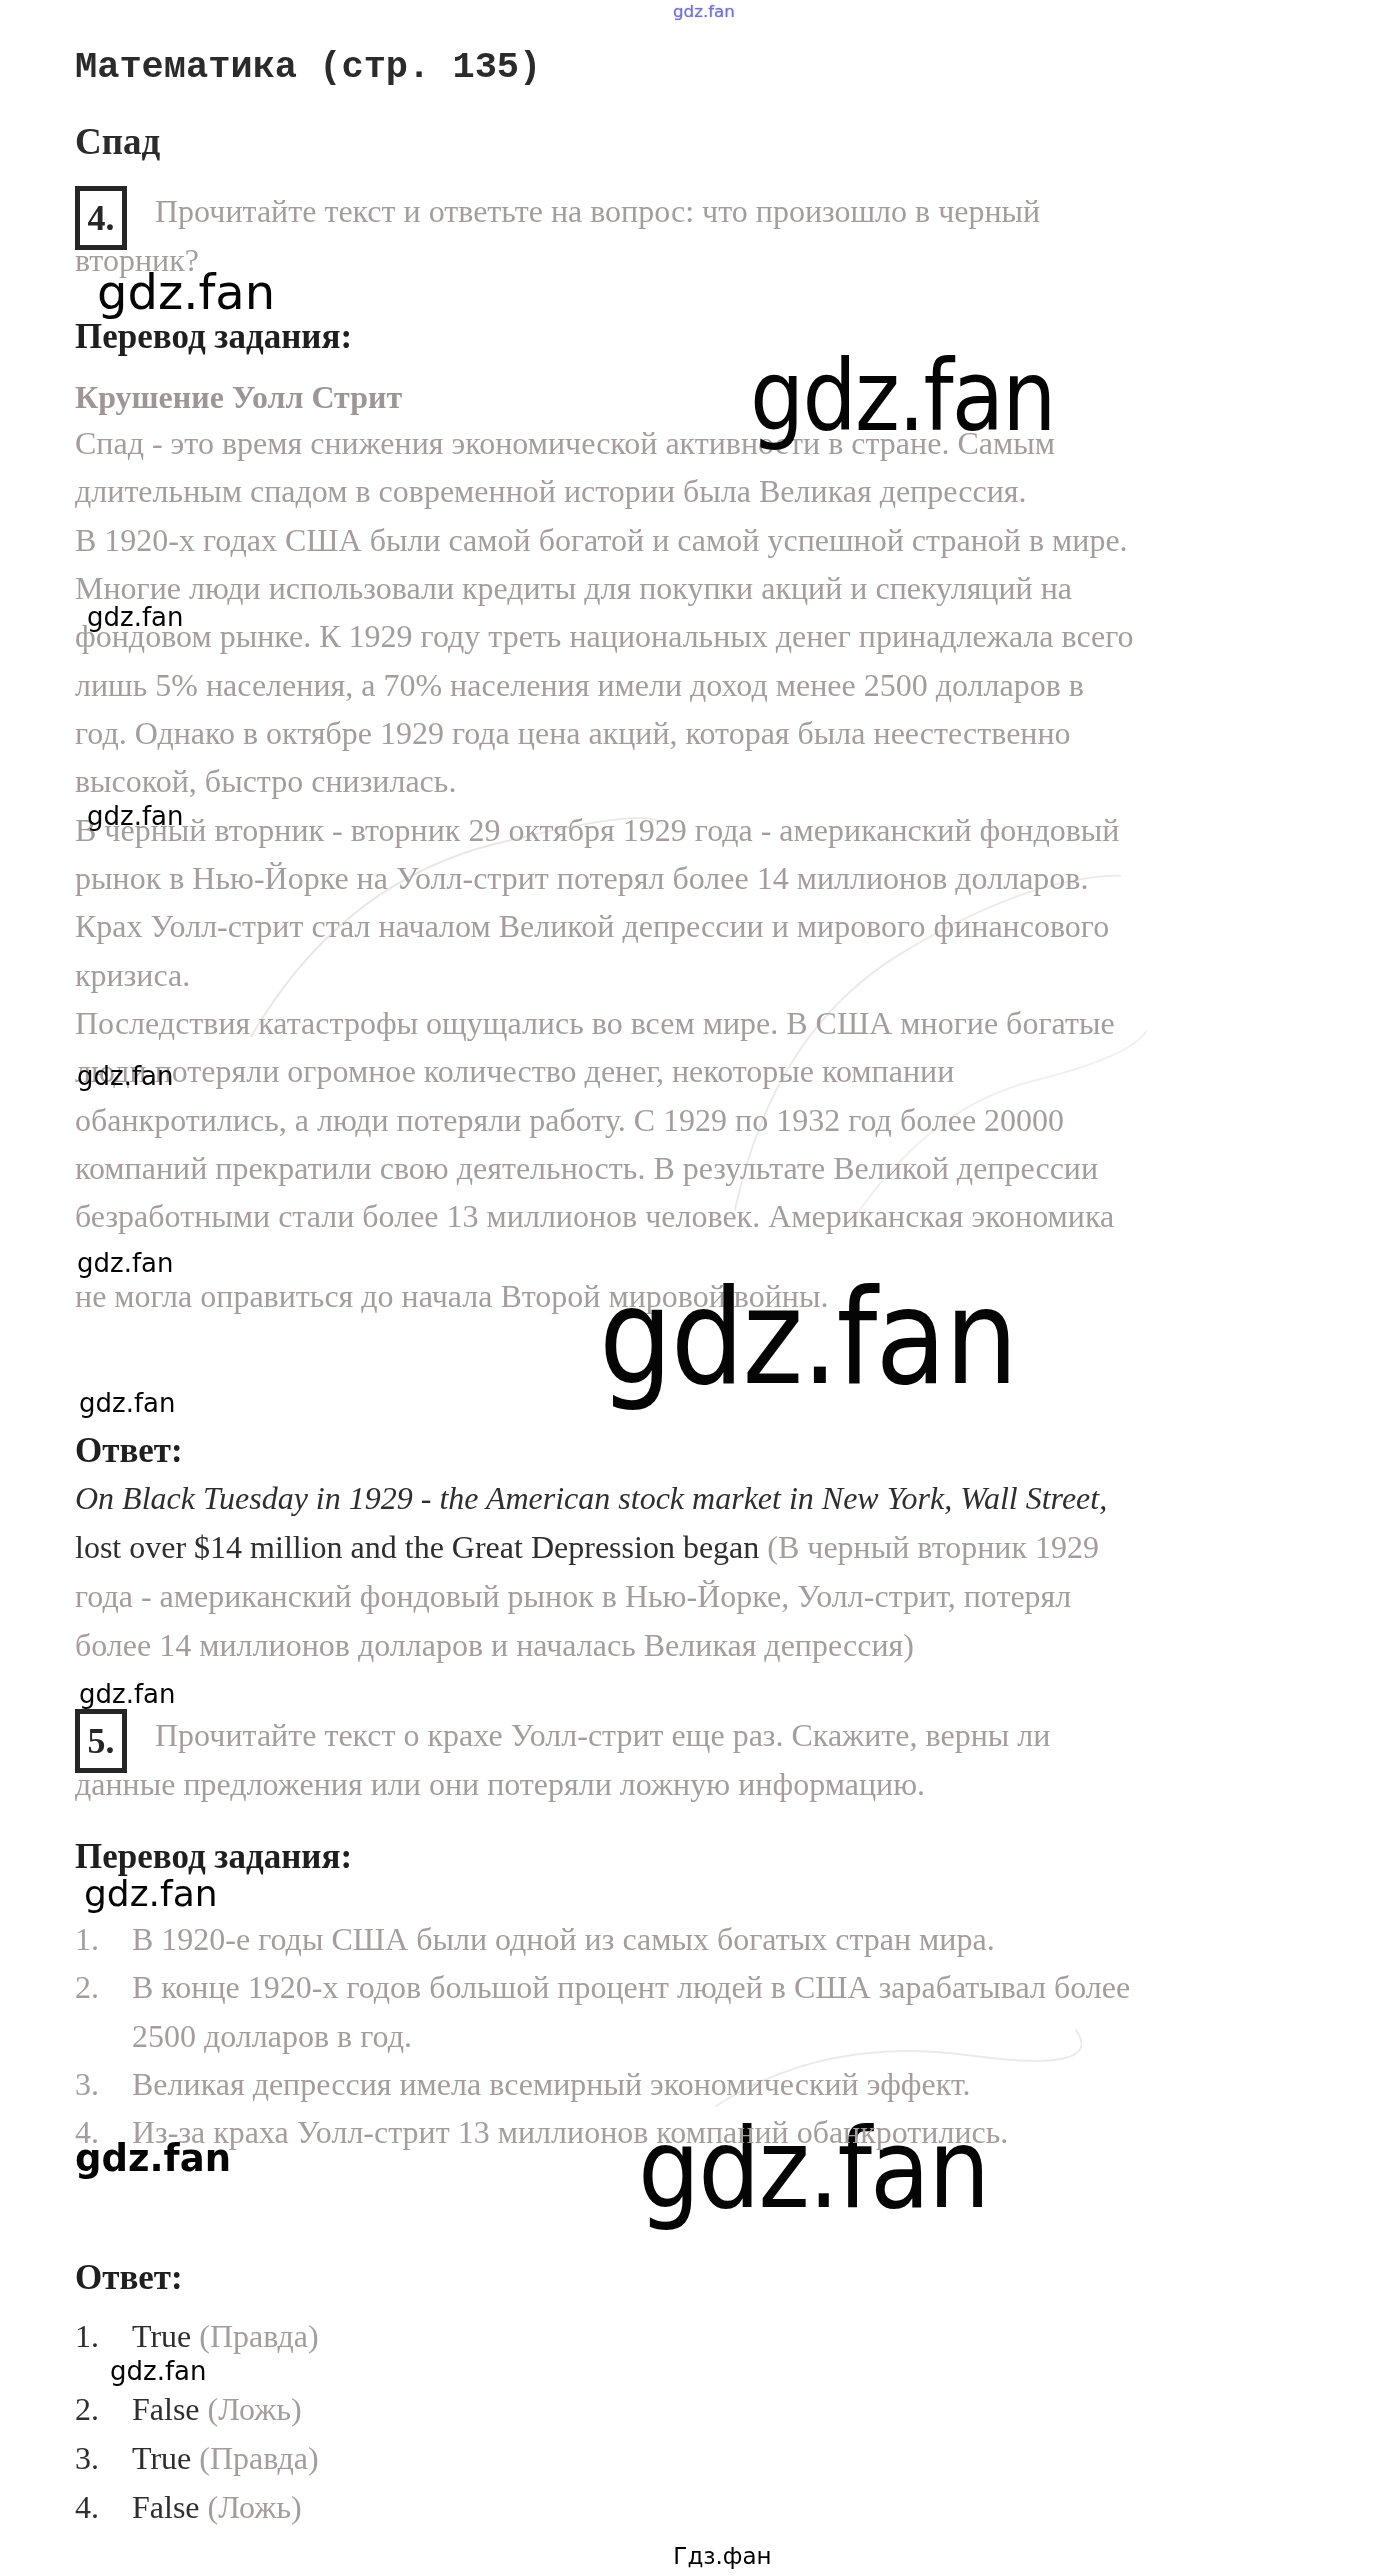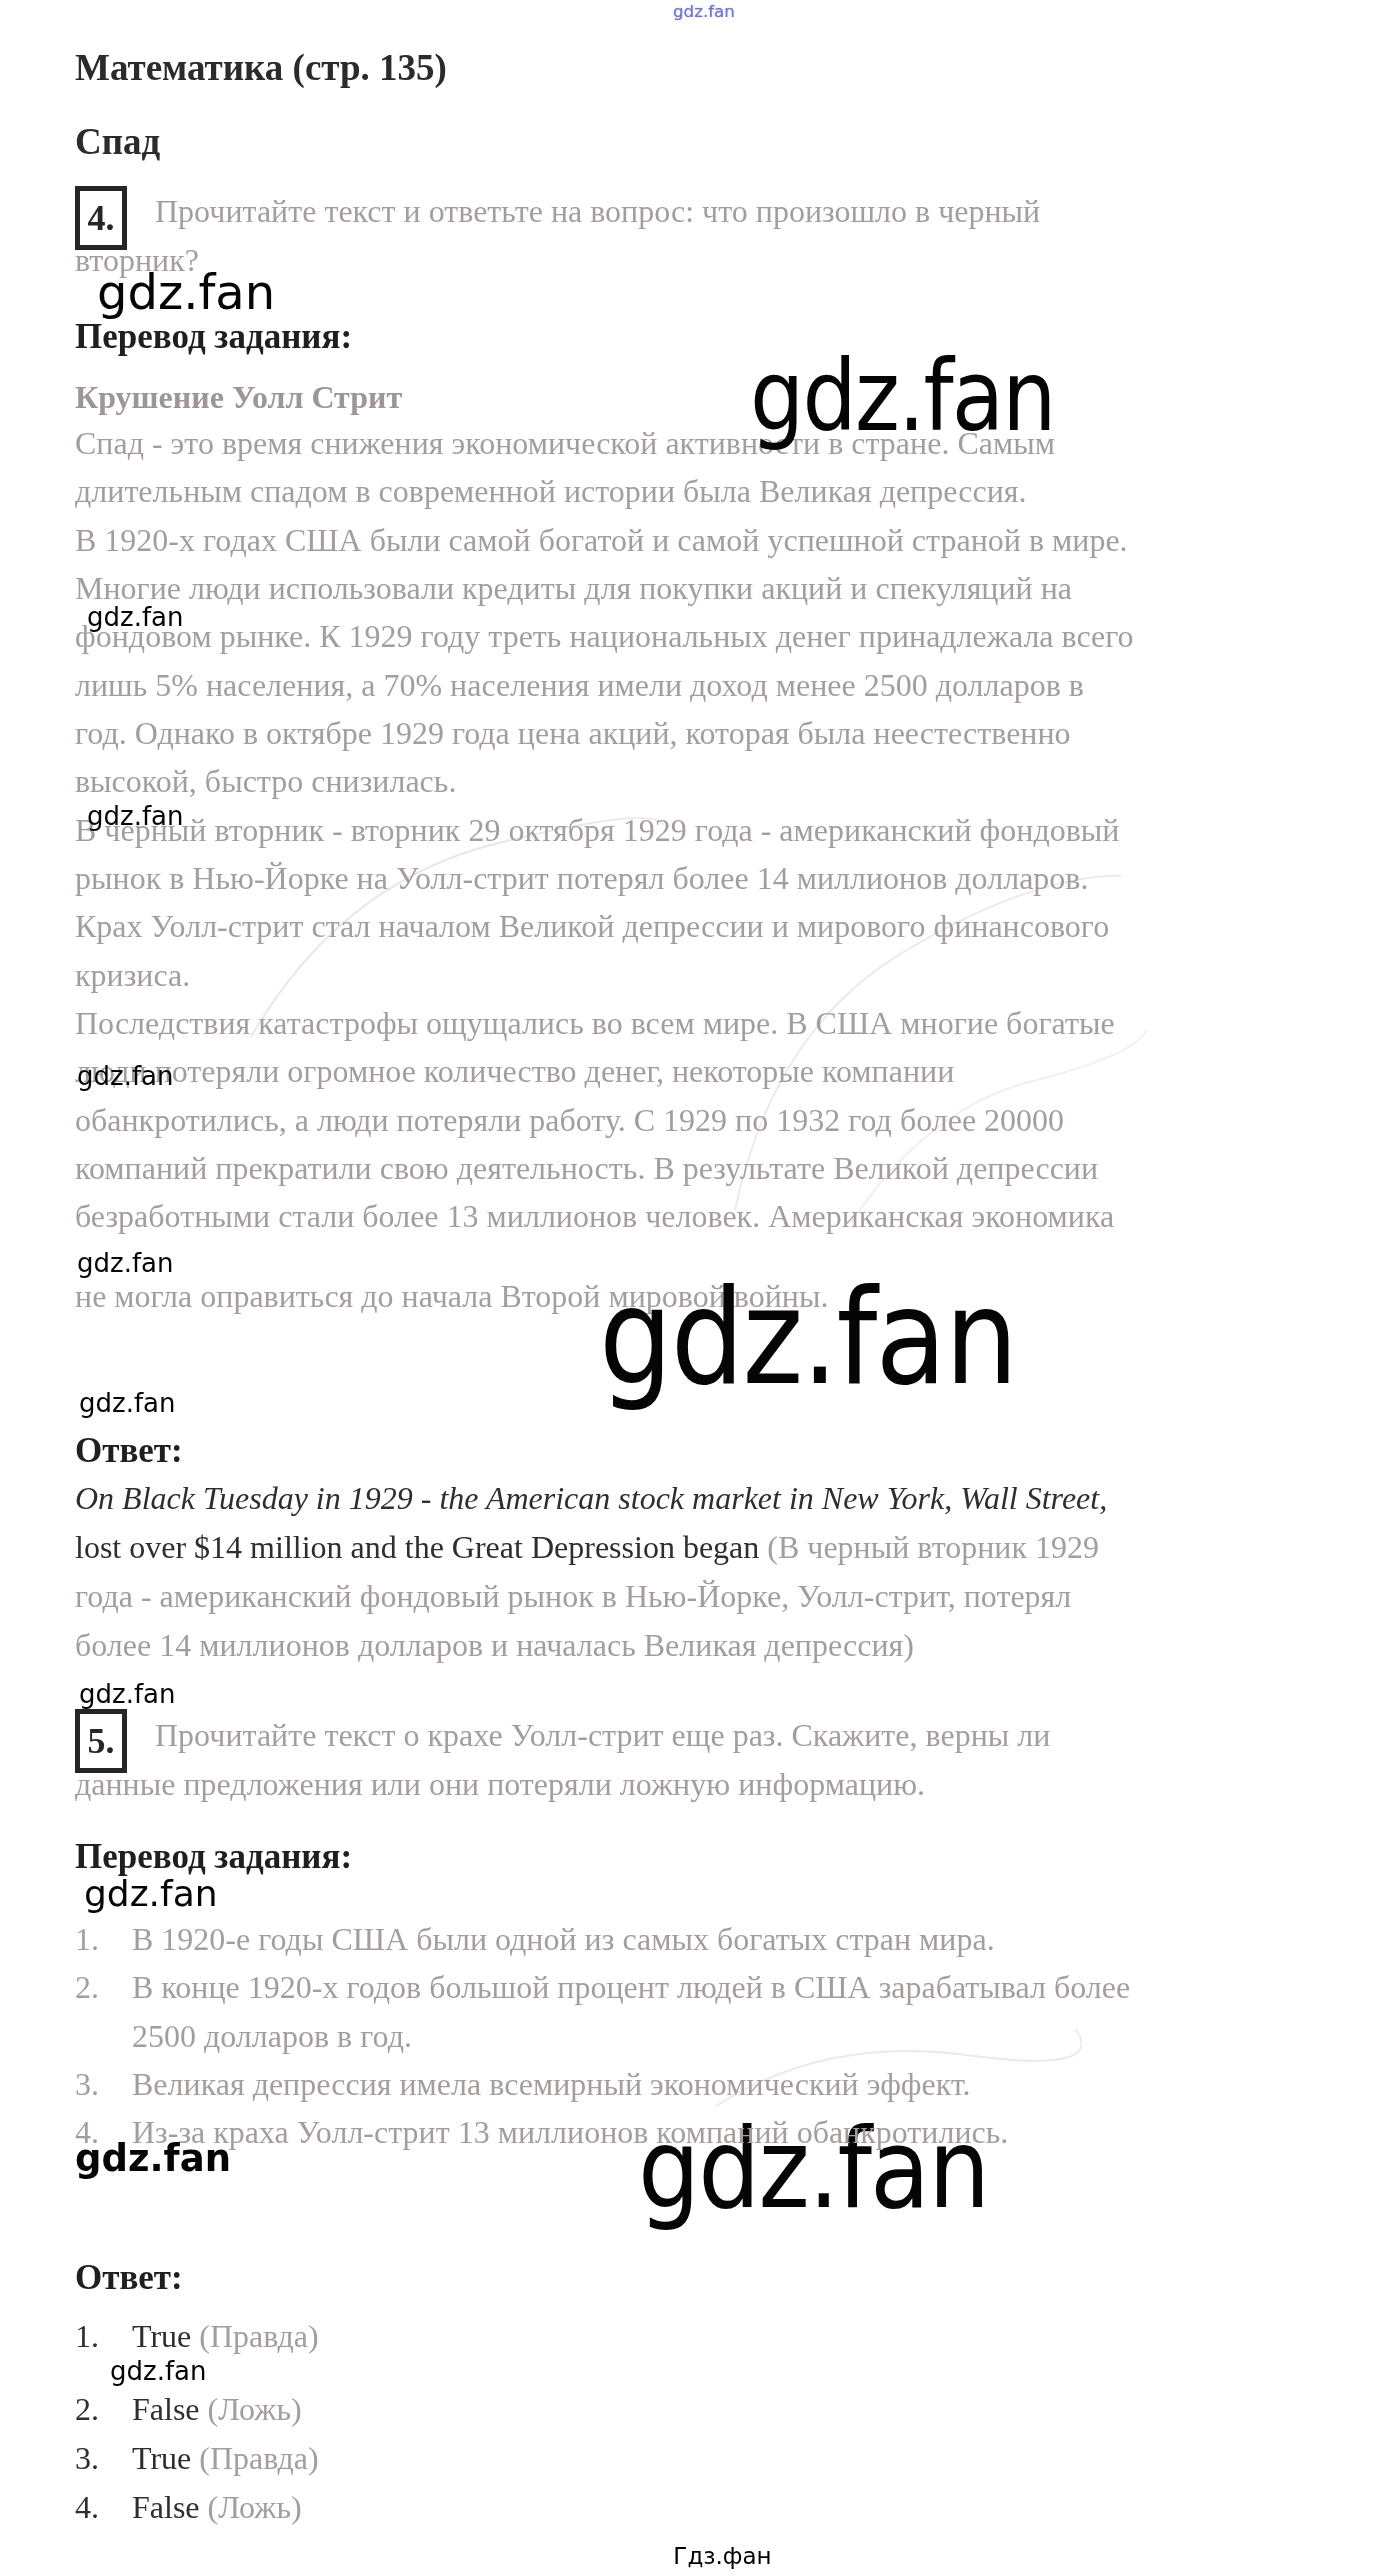--- a/index.html
+++ b/index.html
@@ -35,21 +35,21 @@
   <svg class="swirl" style="left:696px;top:837px;" width="451" height="399" viewBox="0 0 700 620">
     <path d="M60,580 Q120,300 320,180 T660,60" fill="none" stroke="#e2dada" stroke-width="3" opacity="0.6"></path>
     <path d="M240,600 Q360,420 520,380 T700,300" fill="none" stroke="#e6dede" stroke-width="3" opacity="0.5"></path>
   </svg>
   <svg class="swirl" style="left:696px;top:2010px;" width="386" height="103" viewBox="0 0 600 160">
     <path d="M30,150 Q200,40 420,70 T590,30" fill="none" stroke="#e2dada" stroke-width="3" opacity="0.6"></path>
   </svg>
 
   <div class="abs wm-blue" style="left:673px;top:1.3px;">gdz.fan</div>
 
-  <div class="abs title" style="left:75px;top:46px;">Математика (стр. 135)</div>
+  <div class="abs title" style="left:75px;top:46px;font-family:Liberation Mono, monospace;">Математика (стр. 135)</div>
   <div class="abs subtitle" style="left:75px;top:120px;">Спад</div>
 
   <div class="abs numbox" style="left:75px;top:186px;">
     <span>4.</span>
   </div>
   <div class="abs gray" style="left:155px;top:193px;">Прочитайте текст и ответьте на вопрос: что произошло в черный</div>
   <div class="abs gray" style="left:75px;top:242px;">вторник?</div>
 
   <div class="abs wm" style="left:97px;top:268px;font-size:48px;">gdz.fan</div>
 

